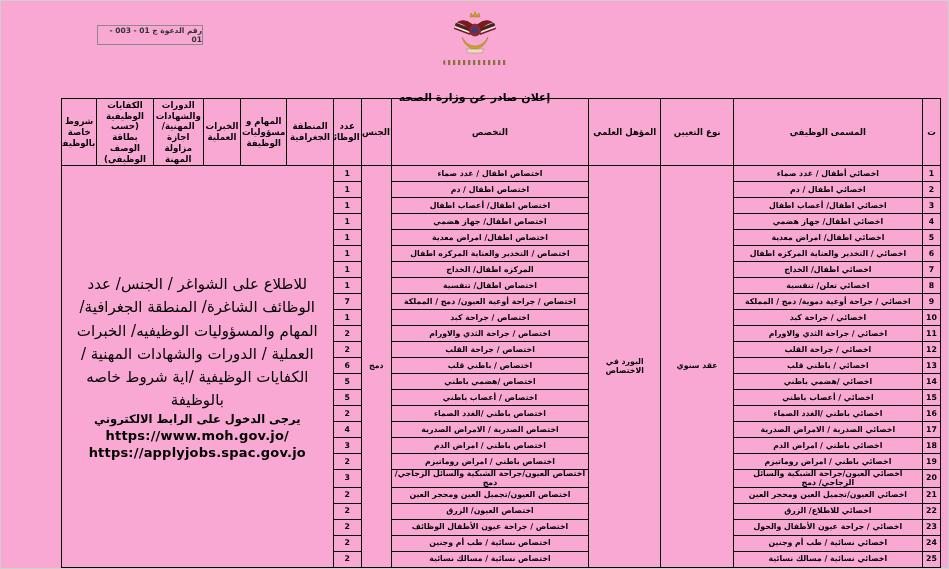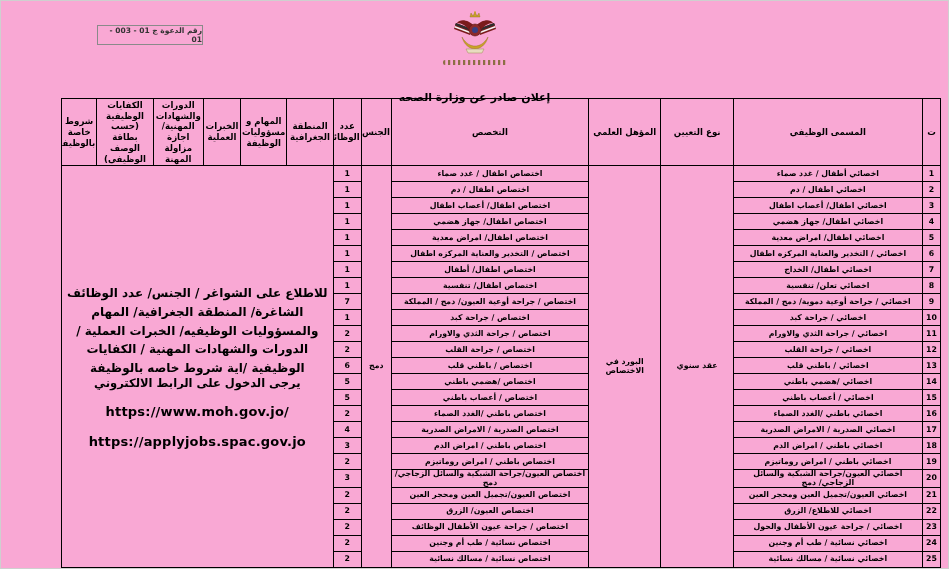--- a/index.html
+++ b/index.html
@@ -53,23 +53,23 @@
     font-weight:bold;
     text-align:center; vertical-align:middle;
     overflow:hidden;
   }
   table.vac th { font-size:8.6px; line-height:1.25; padding:1px; height:60px; }
   table.vac td { font-size:7.8px; padding:0 2px; height:16px; line-height:1.05; }
   td.c-idx   { font-size:8.6px; }
   td.c-vac   { font-size:8.4px; }
   td.m-appt, td.m-qual, td.m-gender { font-size:9px; }
   td.m-notice { padding:6px 10px; }
-  .notice-main  { font-size:12px; line-height:1.55; font-weight:bold; }
+  .notice-main  { font-size:15px; line-height:1.55; font-weight:normal; }
   .notice-sub   { font-size:11.5px; margin-top:0; font-weight:bold; }
-  .notice-link  { font-size:13px; direction:ltr; font-weight:bold; margin-top:16px; letter-spacing:.2px; }
+  .notice-link  { font-size:13px; direction:ltr; font-weight:bold; margin-top:4px; letter-spacing:.2px; }
 </style>
 </head>
 <body>
 
 <div class="page">
 
   <div class="ref-box">
     <span>رقم الدعوة ج 01 - 003 - 01</span>
   </div>
 
@@ -178,21 +178,21 @@
         </tr>
         <tr>
           <td class="c-idx">6</td>
           <td class="c-job">اخصائي / التخدير والعناية المركزه اطفال</td>
           <td class="c-spec">اختصاص / التخدير والعناية المركزه اطفال</td>
           <td class="c-vac">1</td>
         </tr>
         <tr>
           <td class="c-idx">7</td>
           <td class="c-job">اخصائي اطفال/ الخداج</td>
-          <td class="c-spec">اختصاص اطفال/ أطفال</td>
+          <td class="c-spec">المركزه اطفال/ الخداج</td>
           <td class="c-vac">1</td>
         </tr>
         <tr>
           <td class="c-idx">8</td>
           <td class="c-job">اخصائي تعلن/ تنفسية</td>
           <td class="c-spec">اختصاص اطفال/ تنفسية</td>
           <td class="c-vac">1</td>
         </tr>
         <tr>
           <td class="c-idx">9</td>

